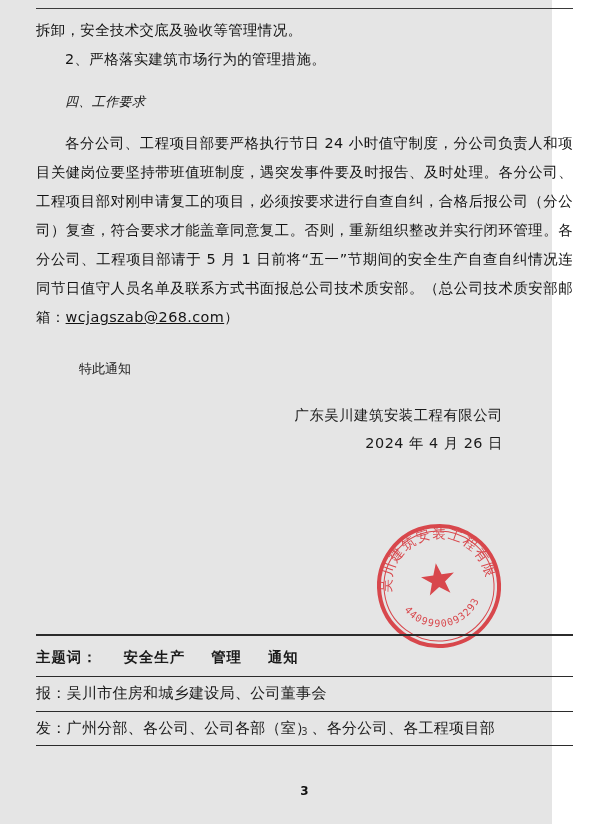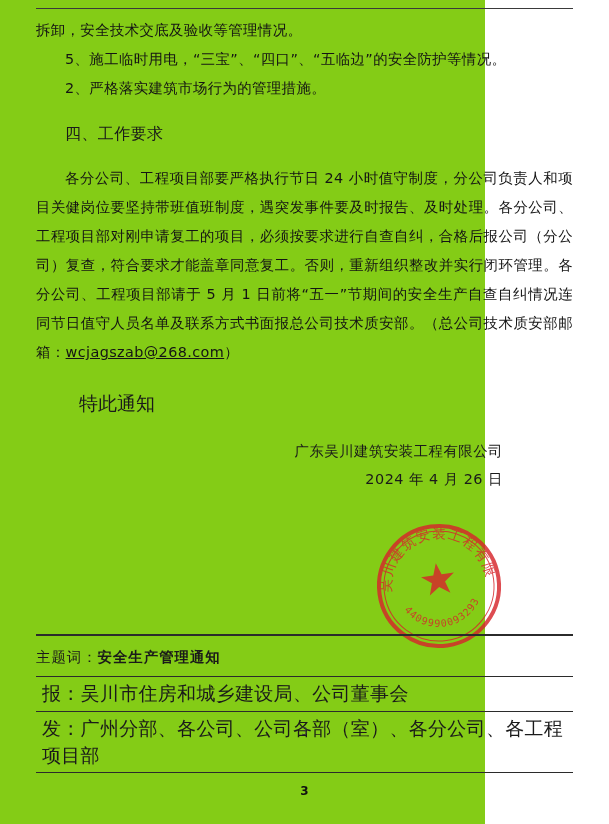--- a/index.html
+++ b/index.html
@@ -10,23 +10,23 @@
   body {
     width: 609px;
     height: 824px;
     position: relative;
     font-family: "DejaVu Sans", "Liberation Sans", sans-serif;
     color: #1a1a1a;
     overflow: hidden;
   }
   .page {
     position: relative;
-    width: 485px;
+    width: 552px;
     height: 824px;
-    background: #84cc16;
+    background: #e5e5e5;
   }
   .top-rule {
     position: absolute;
     left: 36px;
     top: 8px;
     width: 537px;
     height: 1px;
     background: #3a3a3a;
   }
   .doc-body {
@@ -44,32 +44,33 @@
     color: #141414;
   }
   .indent2 {
     text-indent: 29px;
   }
   .indent0 {
     text-indent: 0;
   }
   .section-head {
     text-indent: 29px;
-    font-size: 16px;
+    font-size: 13px;
     line-height: 29px;
     letter-spacing: 0.4px;
+    font-style: italic;
   }
   .email-link {
     text-decoration: underline;
     color: #141414;
     font-family: "DejaVu Sans", "Liberation Sans", sans-serif;
   }
   .notice-line {
     text-indent: 43px;
-    font-size: 19px;
+    font-size: 13px;
     line-height: 29px;
     margin-top: 22px;
   }
   .signature-block {
     margin-top: 18px;
     text-align: right;
     padding-right: 70px;
   }
   .sig-line {
     font-size: 14.4px;
@@ -99,33 +100,32 @@
     top: 638px;
     width: 537px;
   }
   .kw-row {
     font-size: 14.4px;
     line-height: 30px;
     font-weight: bold;
     letter-spacing: 1px;
     padding-top: 4px;
   }
-  .kw-label { font-weight: normal; }
-  .kw-items span { font-weight: bold;}
+  .kw-label { font-weight: bold; }
+  .kw-items span { margin-left: 26px; font-weight: bold;}
   .footer-rule {
     width: 537px;
     height: 1px;
     background: #2b2b2b;
     margin: 4px 0 3px 0;
   }
   .dist-row {
-    font-size: 19px;
+    font-size: 15px;
     line-height: 27px;
     letter-spacing: 0.3px;
-    margin-left: 6px;
   }
   .footer-rule2 {
     width: 537px;
     height: 1px;
     background: #2b2b2b;
     margin: 3px 0 0 0;
   }
   .page-num-inner {
     position: absolute;
     left: 0;
@@ -150,21 +150,20 @@
 <body>
 
 <div class="page">
 
   <div class="top-rule"></div>
 
   <div class="doc-body">
 
     <p class="para indent0">拆卸，安全技术交底及验收等管理情况。</p>
 
-    <p class="para indent2">5、施工临时用电，“三宝”、“四口”、“五临边”的安全防护等情况。</p>
 
 
 
     <p class="para indent2">2、严格落实建筑市场行为的管理措施。</p>
 
     <p class="section-head">四、工作要求</p>
 
     <p class="para indent2"><span>各分公司、工程项目部要严格执行节日 24 小时值守制度，分公司负责人和项目关健岗位要坚持带班值班制度，遇突发事件要及时报告、及时处理。各分公司、工程项目部对刚申请复工的项目，必须按要求进行自查自纠，合格后报公司（分公司）复查，符合要求才能盖章同意复工。否则，重新组织整改并实行闭环管理。各分公司、工程项目部请于 5 月 1 日前将“五一”节期间的安全生产自查自纠情况连同节日值守人员名单及联系方式书面报总公司技术质安部。（总公司技术质安部邮箱：</span><a class="email-link" href="#">wcjagszab@268.com</a><span>）</span></p>
 
     <p class="notice-line">特此通知</p>

